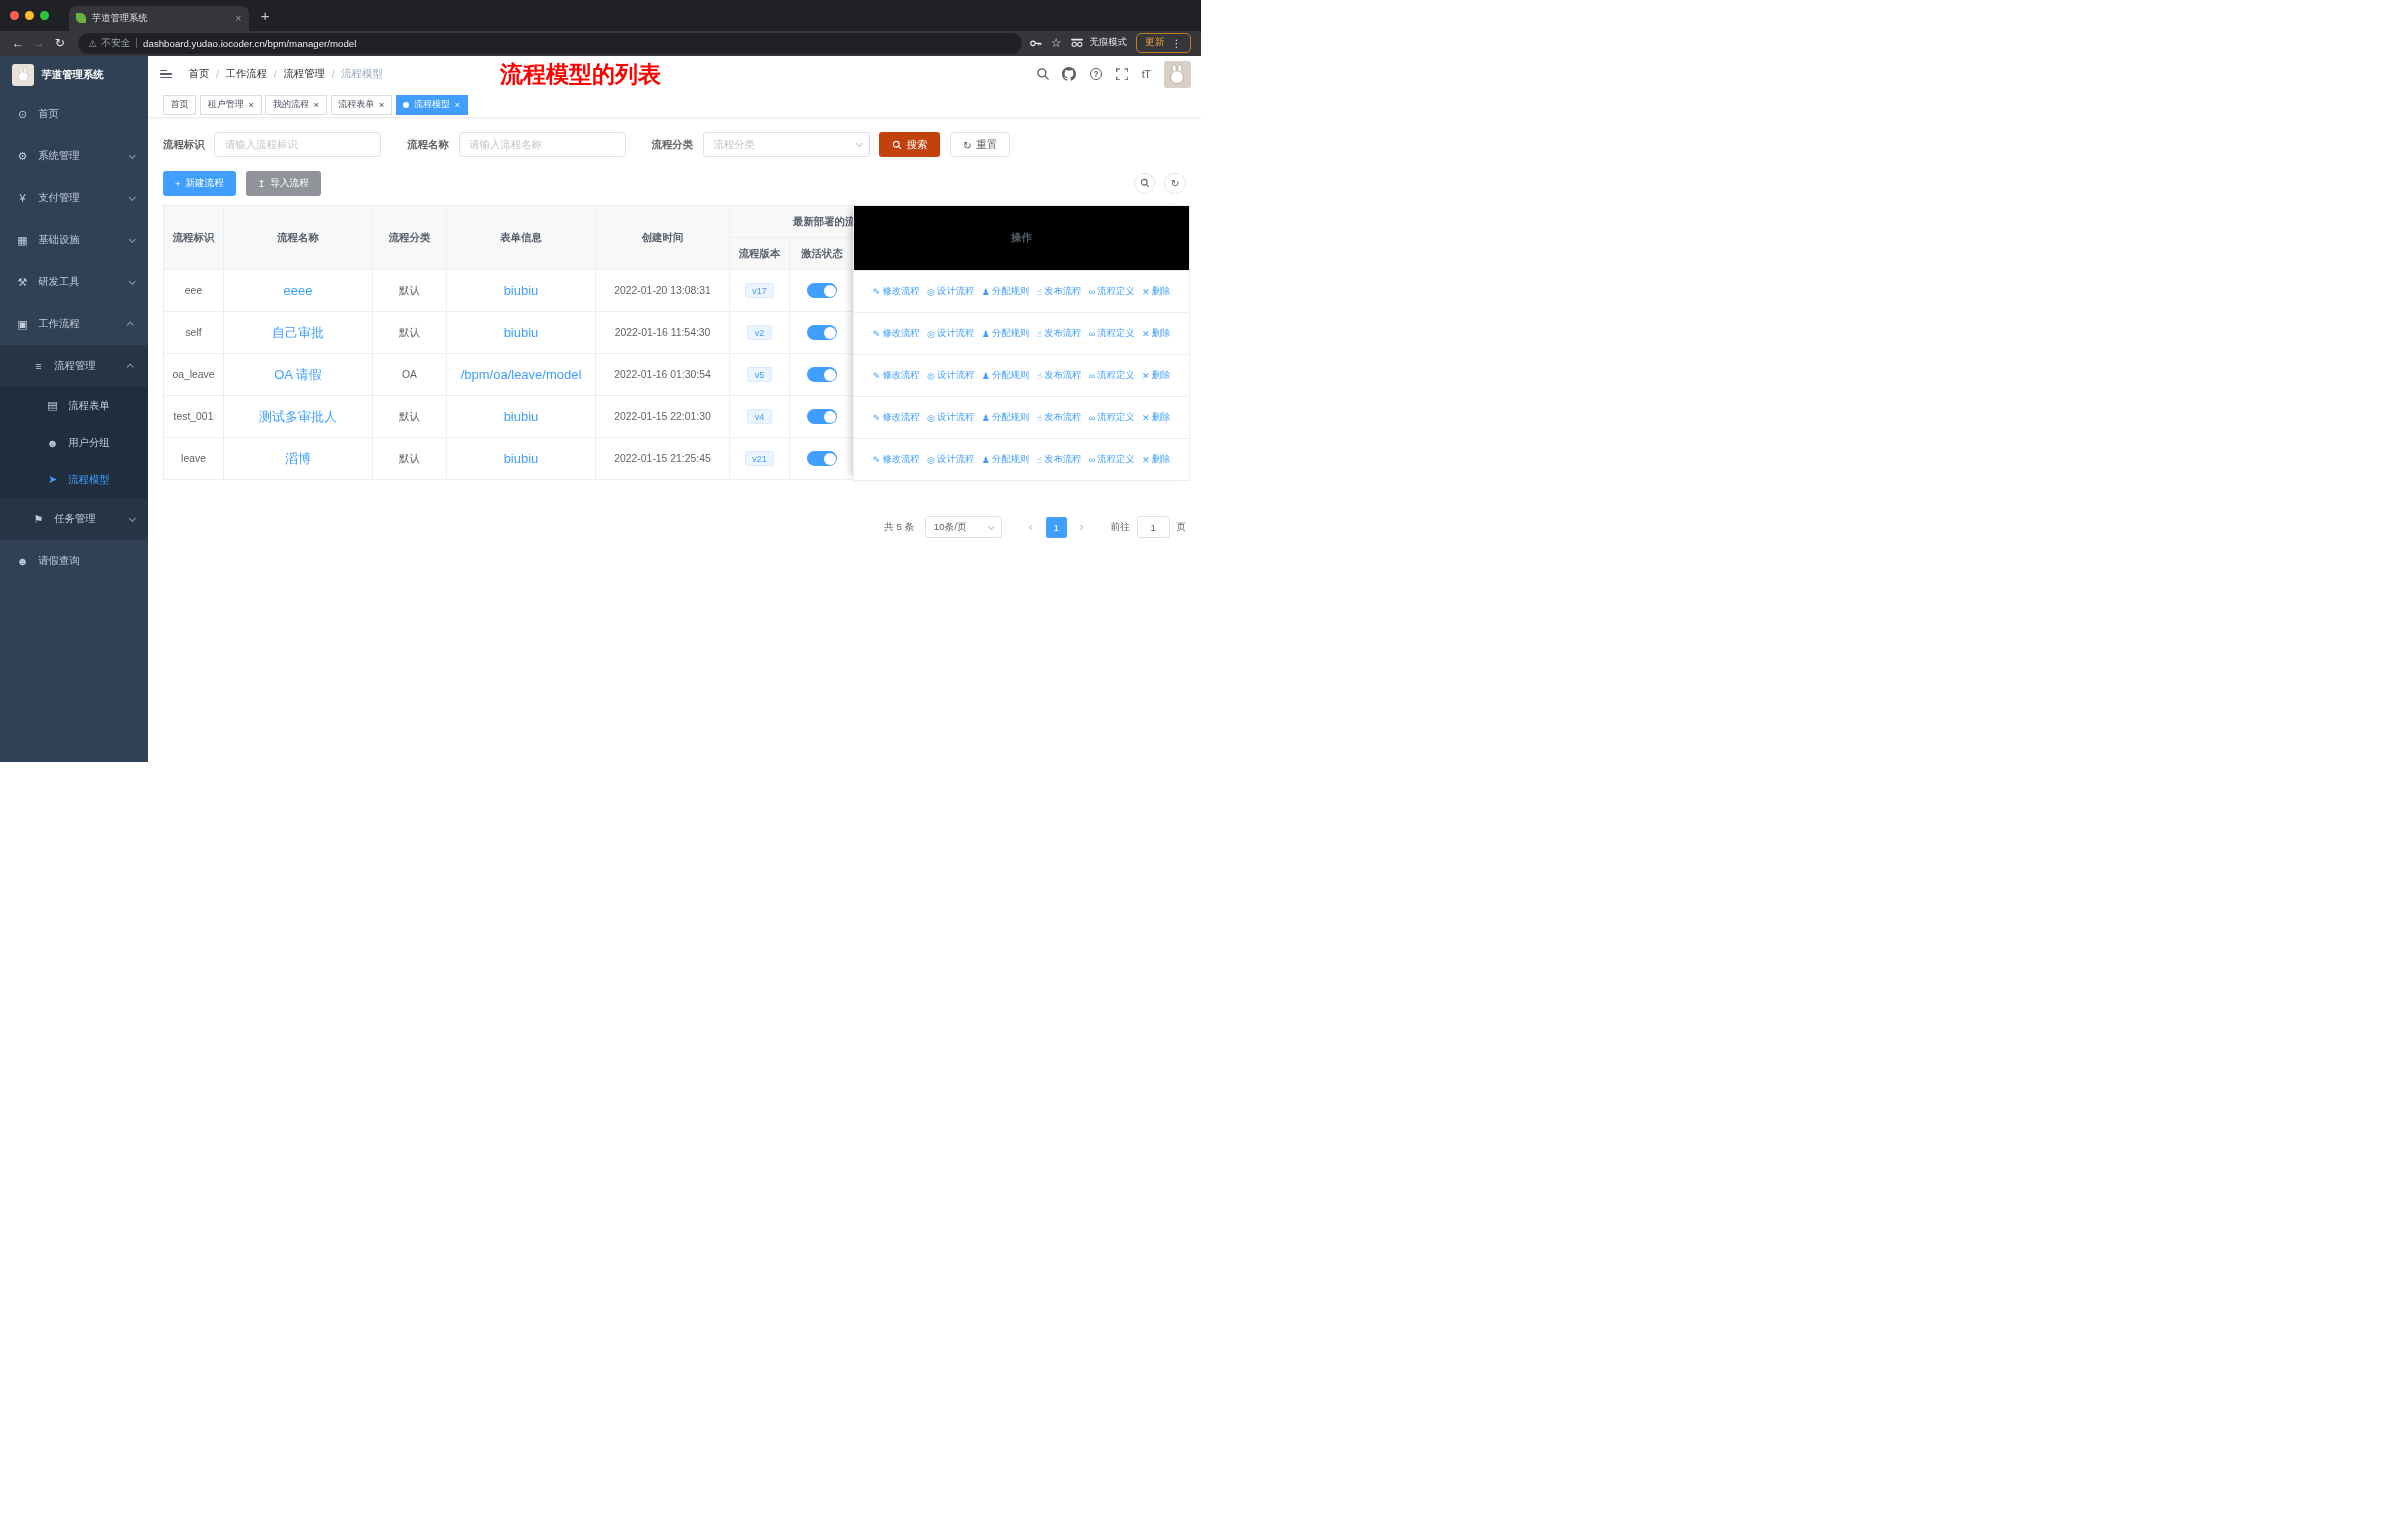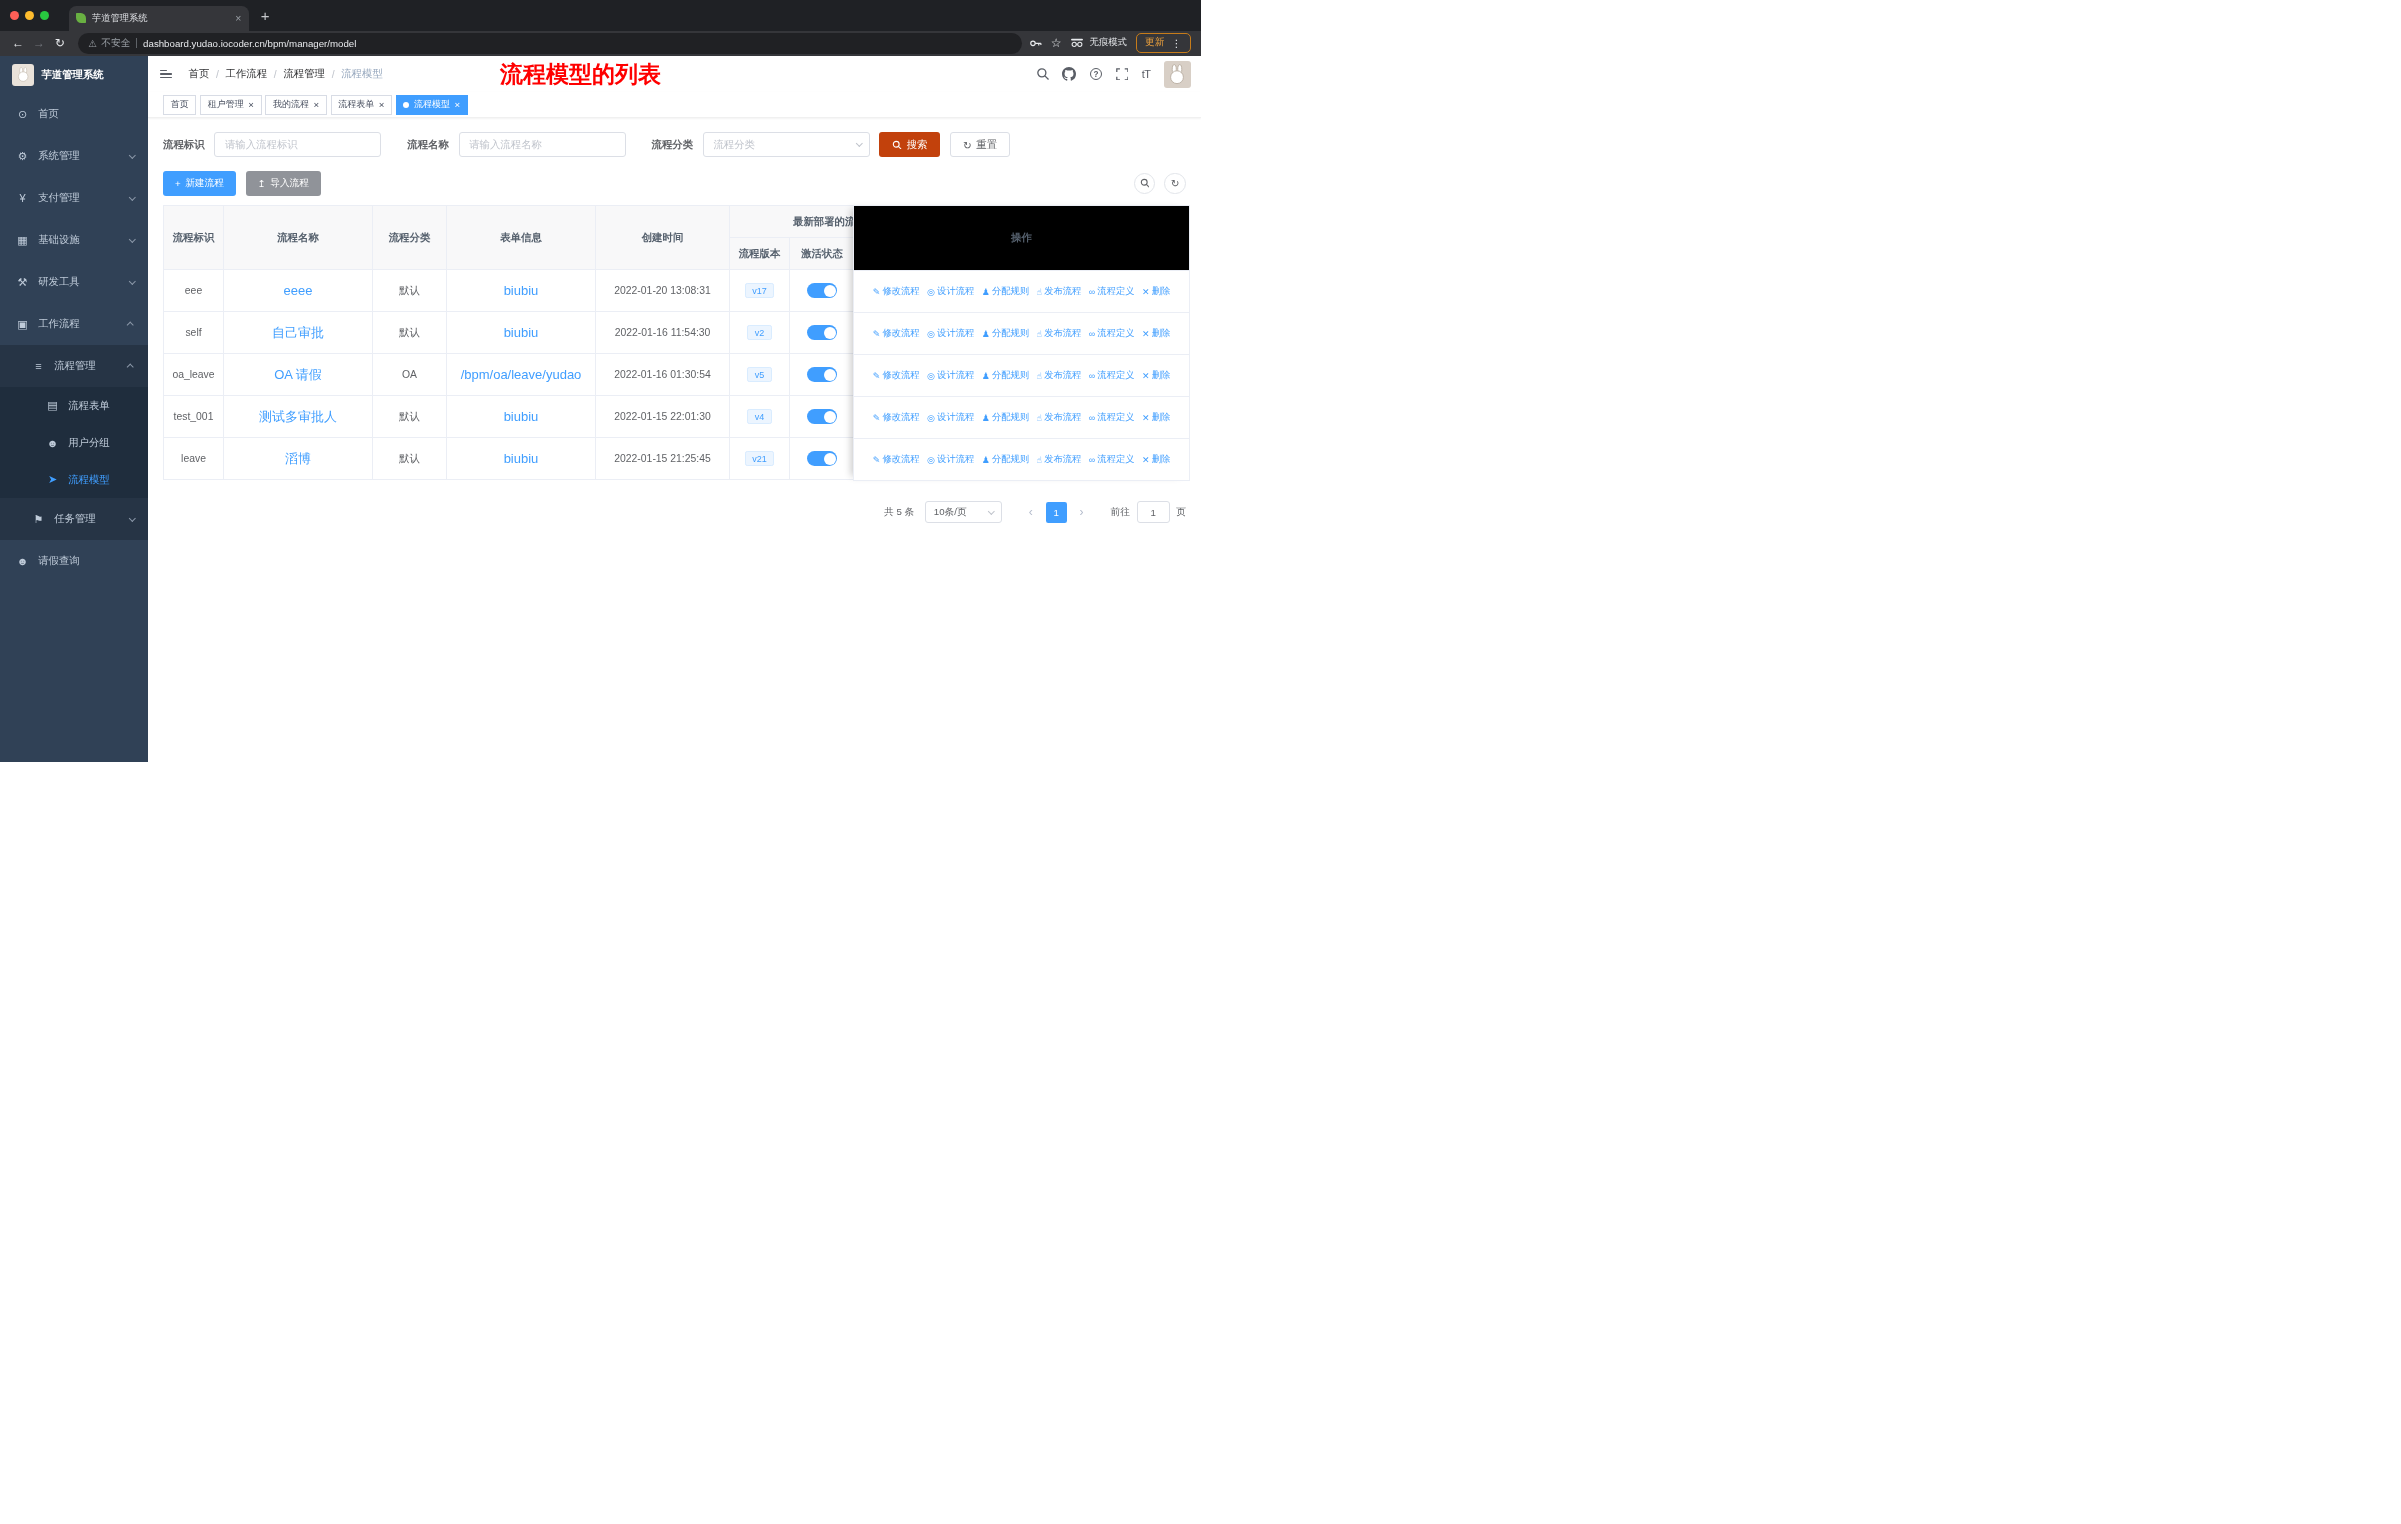--- a/index.html
+++ b/index.html
@@ -102,21 +102,21 @@
   .vtag{display:inline-block;padding:1.5px 6.7px;font-size:9px;color:#409eff;background:#ecf5ff;border:0.7px solid #d9ecff;border-radius:2.2px;cursor:pointer}
   .switch{display:inline-block;width:30px;height:15px;border-radius:7.4px;background:#409eff;position:relative;vertical-align:middle;cursor:pointer}
   .switch::after{content:"";position:absolute;right:1.5px;top:1.5px;width:12px;height:12px;border-radius:50%;background:#fff}
   .opscol{position:absolute;top:0;right:0;width:337px;background:#fff;box-shadow:-6px 0 7.4px -3.7px rgba(0,0,0,.22);border-left:0.7px solid #ebeef5;border-right:0.7px solid #ebeef5}
   .ops-h{height:66px;background:#000000;border-top:0.7px solid #ebeef5;border-bottom:0.7px solid #ebeef5;display:flex;align-items:center;justify-content:center;font-weight:700;font-size:10.4px;color:#55606d}
   .ops-r{height:42px;border-bottom:0.7px solid #ebeef5;display:flex;align-items:center;justify-content:center;gap:7.4px}
   .op{display:inline-flex;align-items:center;gap:2.2px;color:#409eff;font-size:9.3px;white-space:nowrap}
   .op .oi{font-size:9px}
 
   
-  .pag{display:flex;align-items:center;justify-content:flex-end;margin-top:21px;font-size:9.7px;color:#606266}
+  .pag{display:flex;align-items:center;justify-content:flex-end;margin-top:36px;font-size:9.7px;color:#606266}
   .pag .total{margin-right:10.4px}
   .psize{width:77px;height:22px;border:0.7px solid #dcdfe6;border-radius:3px;display:flex;align-items:center;justify-content:space-between;padding:0 8.2px;color:#606266;margin-right:19.4px;cursor:pointer}
   .psize .cv{border-color:#c0c4cc}
   .parrow{width:19.4px;height:22px;display:flex;align-items:center;justify-content:center;color:#b4bccc;font-size:12px;cursor:pointer}
   .pnum{min-width:21px;height:21px;background:#409eff;color:#fff;border-radius:2.2px;display:flex;align-items:center;justify-content:center;font-size:9.7px;margin:0 5.2px;cursor:pointer}
   .goto{display:flex;align-items:center;gap:6.7px;margin-left:19.4px}
   .ginput{width:33px;height:22px;border:0.7px solid #dcdfe6;border-radius:3px;text-align:center;font-size:9.7px;color:#606266;outline:none}
   svg{display:block}
 </style>
 </head>
@@ -404,21 +404,21 @@
               <td>默认</td>
               <td><a class="blue">biubiu</a></td>
               <td>2022-01-16 11:54:30</td>
               <td><span class="vtag">v2</span></td>
               <td><span class="switch"></span></td>
             </tr>
             <tr>
               <td>oa_leave</td>
               <td><a class="blue">OA 请假</a></td>
               <td>OA</td>
-              <td><a class="blue">/bpm/oa/leave/yudao</a></td>
+              <td><a class="blue">/bpm/oa/leave/model</a></td>
               <td>2022-01-16 01:30:54</td>
               <td><span class="vtag">v5</span></td>
               <td><span class="switch"></span></td>
             </tr>
             <tr>
               <td>test_001</td>
               <td><a class="blue">测试多审批人</a></td>
               <td>默认</td>
               <td><a class="blue">biubiu</a></td>
               <td>2022-01-15 22:01:30</td>

